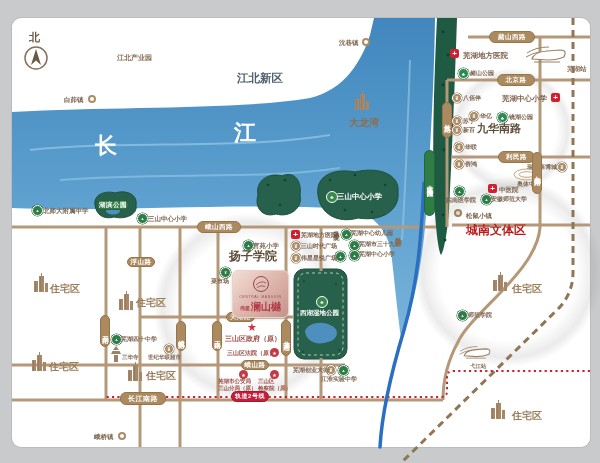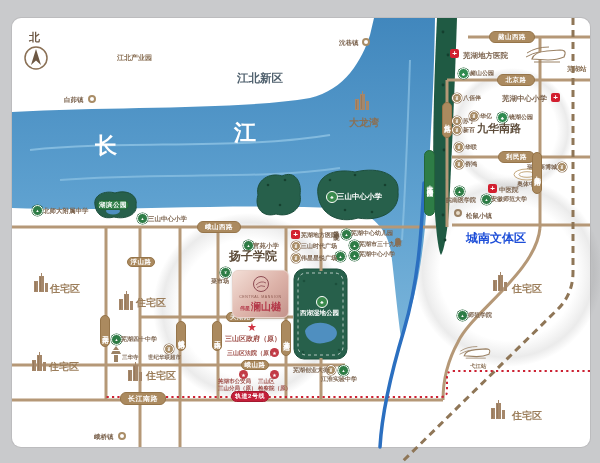--- a/index.html
+++ b/index.html
@@ -321,21 +321,21 @@
       <div class="pill v" style="left: 212px; top: 321px; width: 10px; height: 30px;">三山路</div>
       <div class="pill v" style="left: 281px; top: 320px; width: 10px; height: 36px;">龙湖大道</div>
       <div class="pill red" style="left: 231px; top: 391px; width: 38px; height: 11px;">轨道2号线</div>
       <div class="t b" style="left: 117px; top: 54px; font-size: 7px; color: rgb(138, 112, 85);">江北产业园</div>
       <div class="t b" style="left: 237px; top: 72px; font-size: 11.5px; color: rgb(80, 97, 110); text-align: right;">江北新区</div>
       <div class="t b" style="left: 349px; top: 117px; font-size: 10px; color: rgb(138, 112, 85);">大龙湾</div>
       <div class="t b" style="left: 95px; top: 134px; font-size: 22px; color: rgb(255, 255, 255);">长</div>
       <div class="t b" style="left: 234px; top: 121px; font-size: 22px; color: rgb(255, 255, 255);">江</div>
       <div class="t b" style="left: 477px; top: 122px; font-size: 11px; color: rgb(93, 76, 58);">九华南路</div>
       <div class="t b" style="left: 229px; top: 250px; font-size: 12px; color: rgb(93, 76, 58);">扬子学院</div>
-      <div class="t b" style="left: 466px; top: 232px; font-size: 12px; color: #1d4ed8;">城南文体区</div>
+      <div class="t b" style="left: 466px; top: 224px; font-size: 12px; color: #b91c1c;">城南文体区</div>
       <div class="t b" style="left: 50px; top: 283px; font-size: 10px; color: rgb(155, 125, 90);">住宅区</div>
       <div class="t b" style="left: 136px; top: 297px; font-size: 10px; color: rgb(155, 125, 90);">住宅区</div>
       <div class="t b" style="left: 49px; top: 361px; font-size: 10px; color: rgb(155, 125, 90);">住宅区</div>
       <div class="t b" style="left: 146px; top: 370px; font-size: 10px; color: rgb(155, 125, 90);">住宅区</div>
       <div class="t b" style="left: 512px; top: 283px; font-size: 10px; color: rgb(155, 125, 90);">住宅区</div>
       <div class="t b" style="left: 512px; top: 410px; font-size: 10px; color: rgb(155, 125, 90);">住宅区</div>
       <div class="t b" style="left: 567px; top: 65px; font-size: 6.5px; color: rgb(138, 112, 85);">芜湖站</div>
       <div class="t b" style="left: 470px; top: 363px; font-size: 5.5px; color: rgb(138, 112, 85);">弋江站</div>
       <div class="t b v" style="left: 395px; top: 232px; font-size: 6.5px; color: rgb(138, 112, 85);">鲁港大桥</div>
       <div class="t b v" style="left: 333px; top: 226px; font-size: 6px; color: rgb(109, 88, 68);">扬子学院</div>

